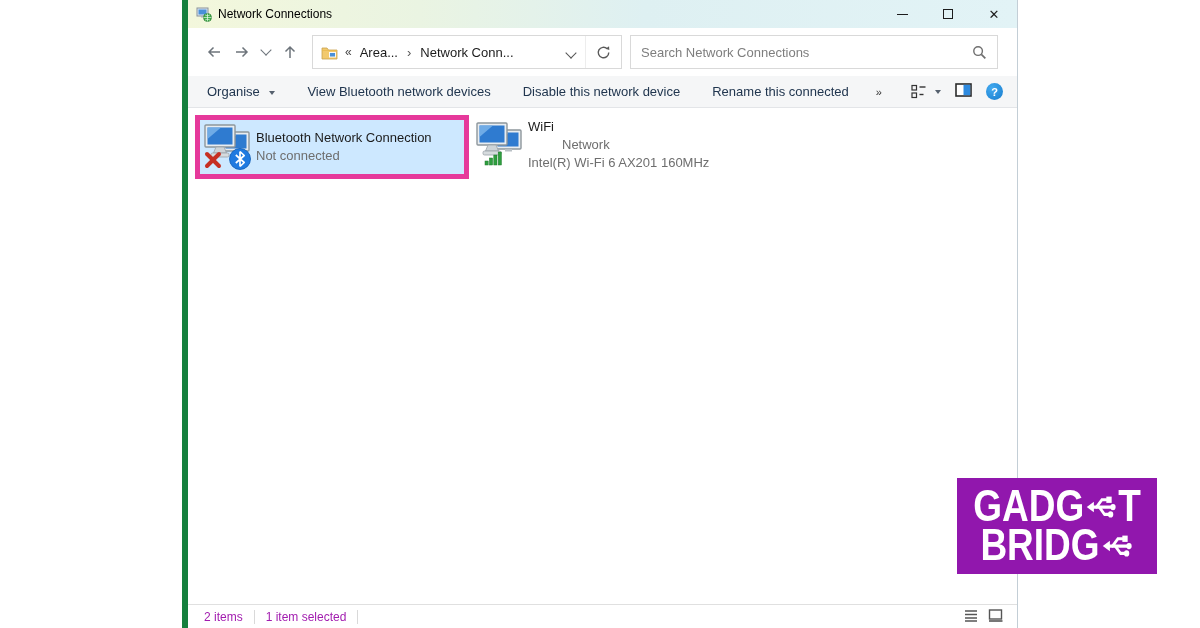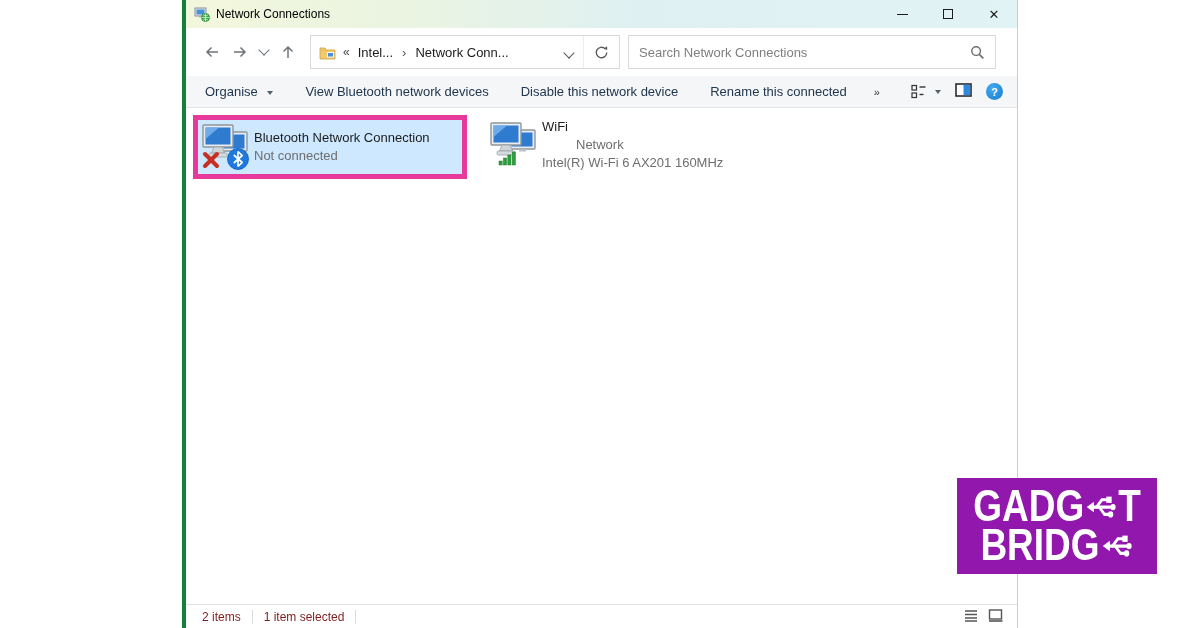--- a/index.html
+++ b/index.html
@@ -2,21 +2,21 @@
 <html><head>
 <meta charset="utf-8">
 <style>
   * { margin:0; padding:0; box-sizing:border-box; }
   html,body { width:1200px; height:628px; background:#ffffff; overflow:hidden;
               font-family:"Liberation Sans", sans-serif; }
   .canvas { position:relative; width:1200px; height:628px; background:#fff; }
 
   
   .window { position:absolute; left:182px; top:0; width:836px; height:628px;
-            background:#fff; border-left:4px solid #15803d; border-right:1px solid #c3ced6;
+            background:#fff; border-left:6px solid #15803d; border-right:1px solid #c3ced6;
             display:flex; flex-direction:column; }
 
   
   .titlebar { height:28px; flex:0 0 28px; display:flex; align-items:center;
               padding-left:8px;
               background:linear-gradient(90deg,#f3f7dc 0%, #eaf4e2 28%, #def0f2 55%, #e2f3f6 100%); }
   .titlebar .app-title { font-size:12px; color:#000; margin-left:6px; flex:1; }
   .win-btn { width:46px; height:28px; display:flex; align-items:center; justify-content:center;
              color:#1c1c1c; font-size:13px; cursor:default; }
   .max-glyph { width:10px; height:10px; border:1.2px solid #1c1c1c; display:inline-block; }
@@ -59,31 +59,31 @@
               color:#fff; font-size:11px; font-weight:bold; display:flex;
               align-items:center; justify-content:center; }
 
   
   .content { flex:1; position:relative; background:#fff; }
 
   .annotation-box { position:absolute; left:7px; top:7px; width:274px; height:64px;
                     border:5px solid #e6399b; background:#cde8ff; display:flex;
                     align-items:center; padding-left:4px; }
   .conn-item { display:flex; align-items:center; }
-  .conn-item.wifi { position:absolute; left:304px; top:10px; }
+  .conn-item.wifi { position:absolute; left:288px; top:10px; }
   .conn-icon { width:48px; height:48px; flex:0 0 48px; position:relative; }
   .conn-text { margin-left:4px; font-size:13px; line-height:18px; }
   .conn-name { color:#1b1b1b; }
   .conn-sub { color:#6e6e6e; }
   .conn-sub.indent { padding-left:34px; }
 
   
   .statusbar { height:24px; flex:0 0 24px; border-top:1px solid #e0e0e0; background:#fff;
                display:flex; align-items:center; padding:0 14px 0 16px; font-size:12px;
-               color:#7f1d1d; }
+               color:#a21caf; }
   .sb-sep { width:1px; height:14px; background:#d9d9d9; margin:0 11px; }
   .sb-right { margin-left:auto; display:flex; align-items:center; gap:10px; }
 
   
   .watermark { position:absolute; left:957px; top:478px; width:200px; height:96px;
                background:#9117ad; display:flex; flex-direction:column; align-items:center;
                justify-content:center; gap:2px; }
   .wm-line { display:flex; align-items:center; color:#fff; font-weight:bold; font-size:37px;
              letter-spacing:0px; line-height:1; transform:scaleY(1.18); }
   .wm-usb { margin:0 1px; }
@@ -134,21 +134,21 @@
         </svg>
       </div>
 
       <div class="addressbar">
         <svg width="17" height="15" viewBox="0 0 17 15">
           <path d="M1 3 h5 l1.5 2 H16 v9 H1 z" fill="#f2c96d" stroke="#c9a24e" stroke-width="0.8"></path>
           <path d="M1 5.5 H16" stroke="#e8b94f" stroke-width="0.8"></path>
           <rect x="8.5" y="7.5" width="6" height="4.5" fill="#4a90d9" stroke="#fff" stroke-width="0.9"></rect>
         </svg>
         <span class="guillemet">«</span>
-        <span class="crumb">Intel...</span>
+        <span class="crumb">Area...</span>
         <span class="crumb-sep">›</span>
         <span class="crumb">Network Conn...</span>
         <span class="addr-chevron">
           <span class="chev" style="border-color:#555;"></span>
         </span>
         <span class="refresh-seg">
           <svg width="15" height="15" viewBox="0 0 16 16">
             <path d="M13.6 8 a5.6 5.6 0 1 1 -1.7 -4" fill="none" stroke="#5a5a5a" stroke-width="1.5"></path>
             <polygon points="13.9,1.2 14.2,5.4 10.2,4.0" fill="#5a5a5a"></polygon>
           </svg>

